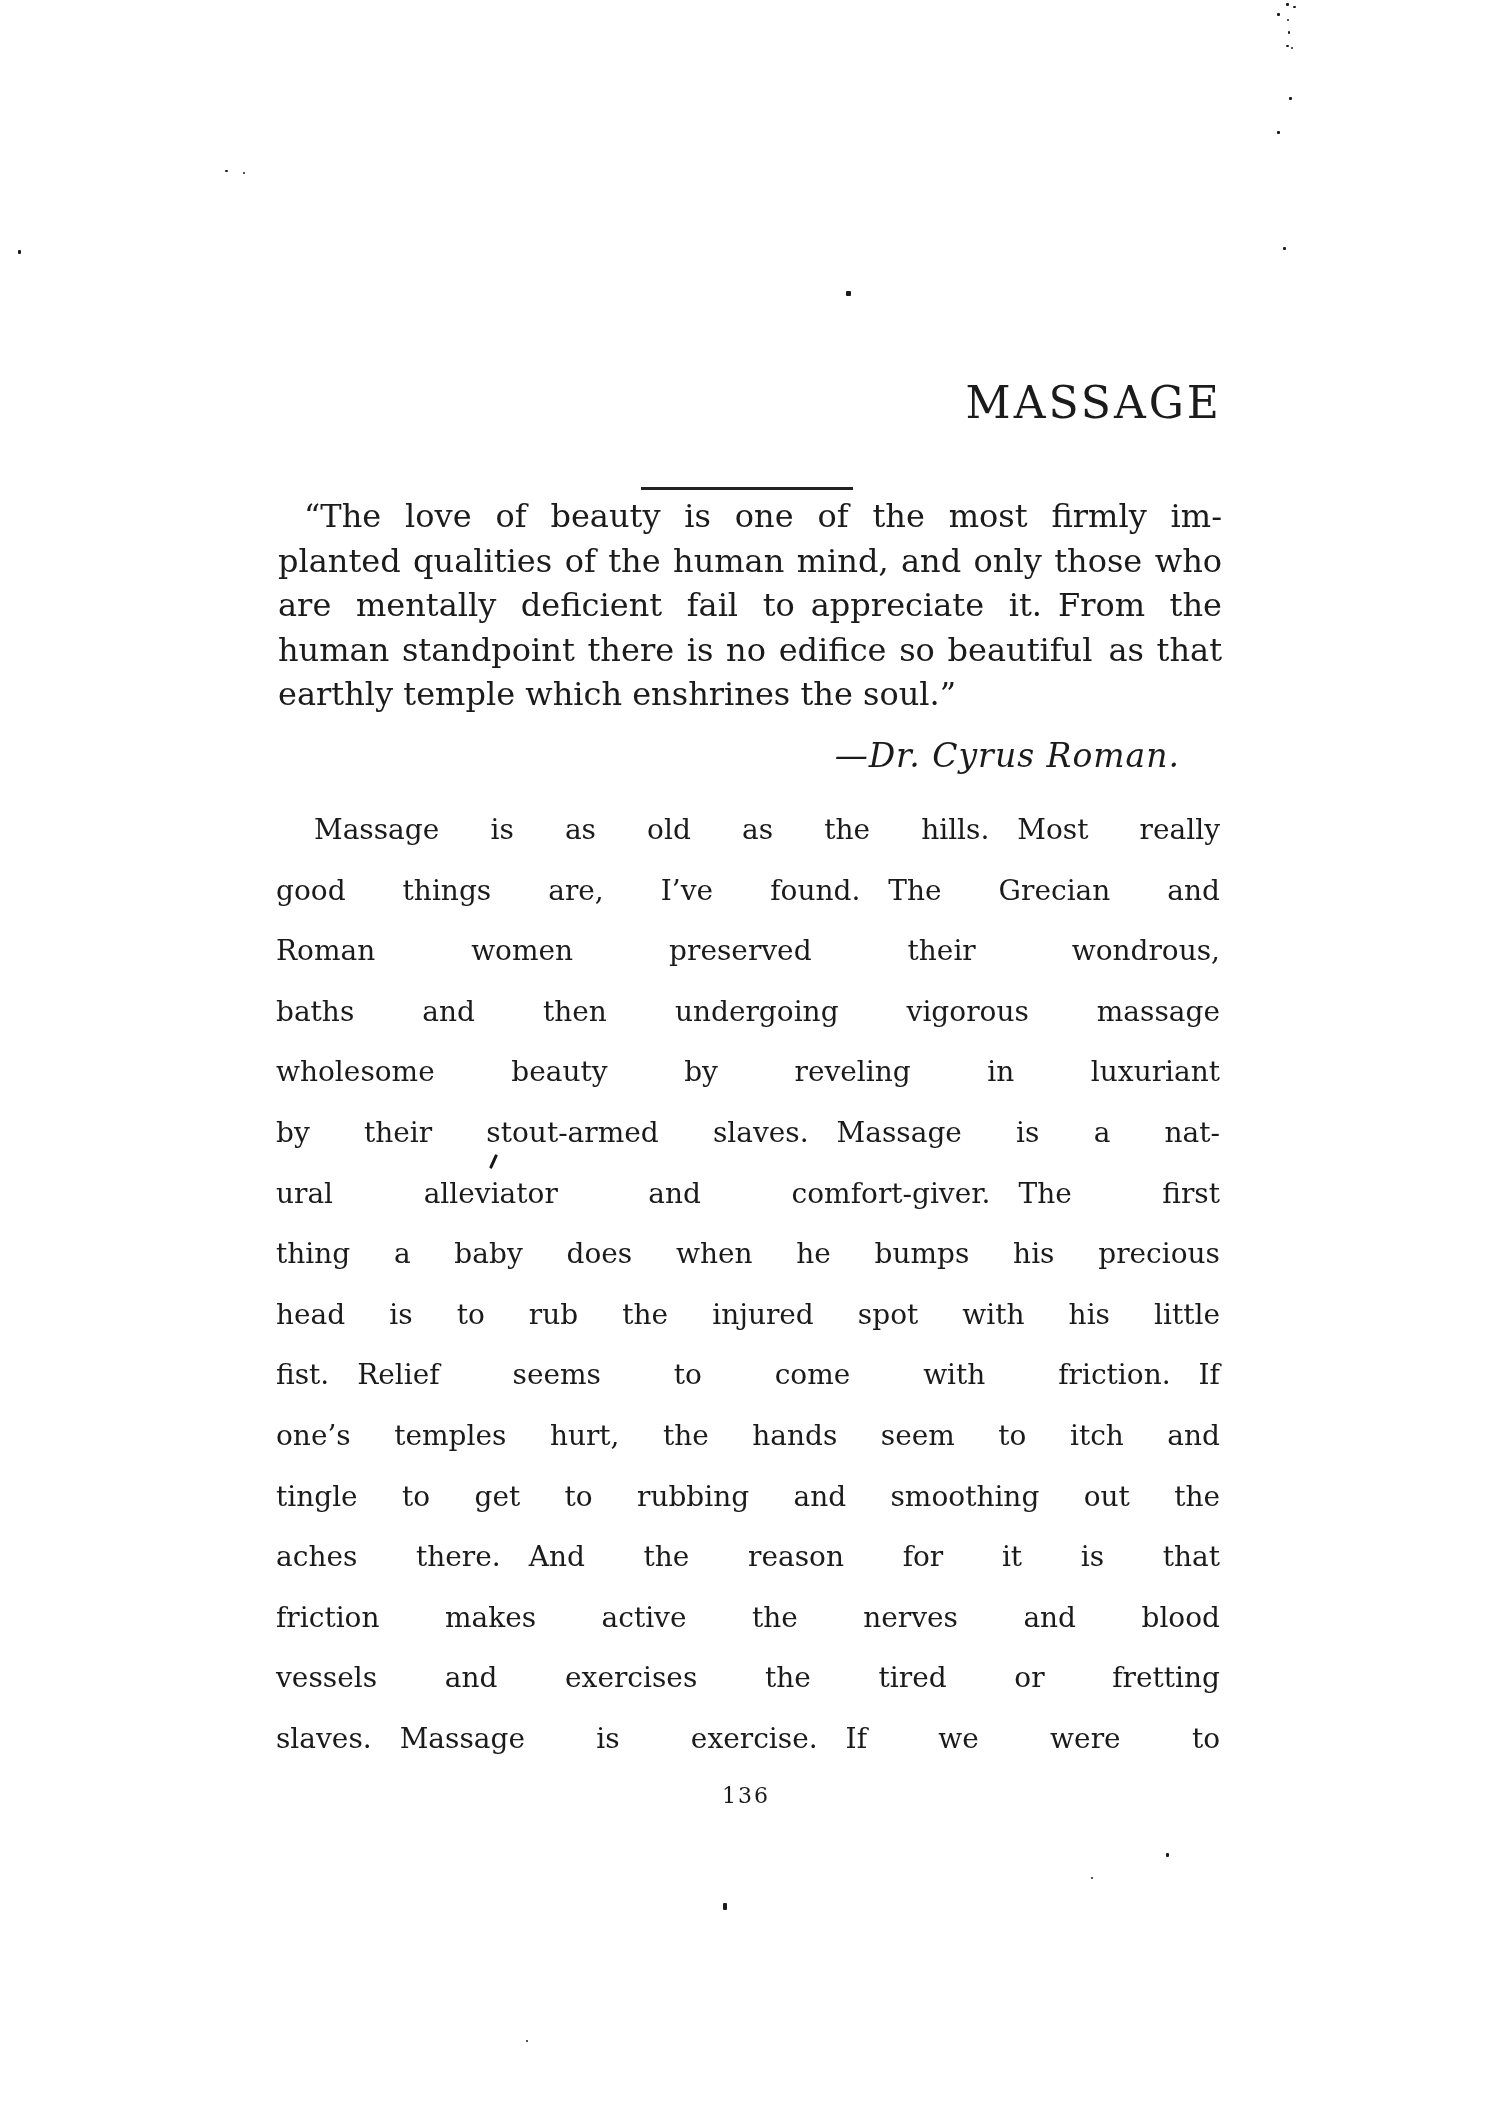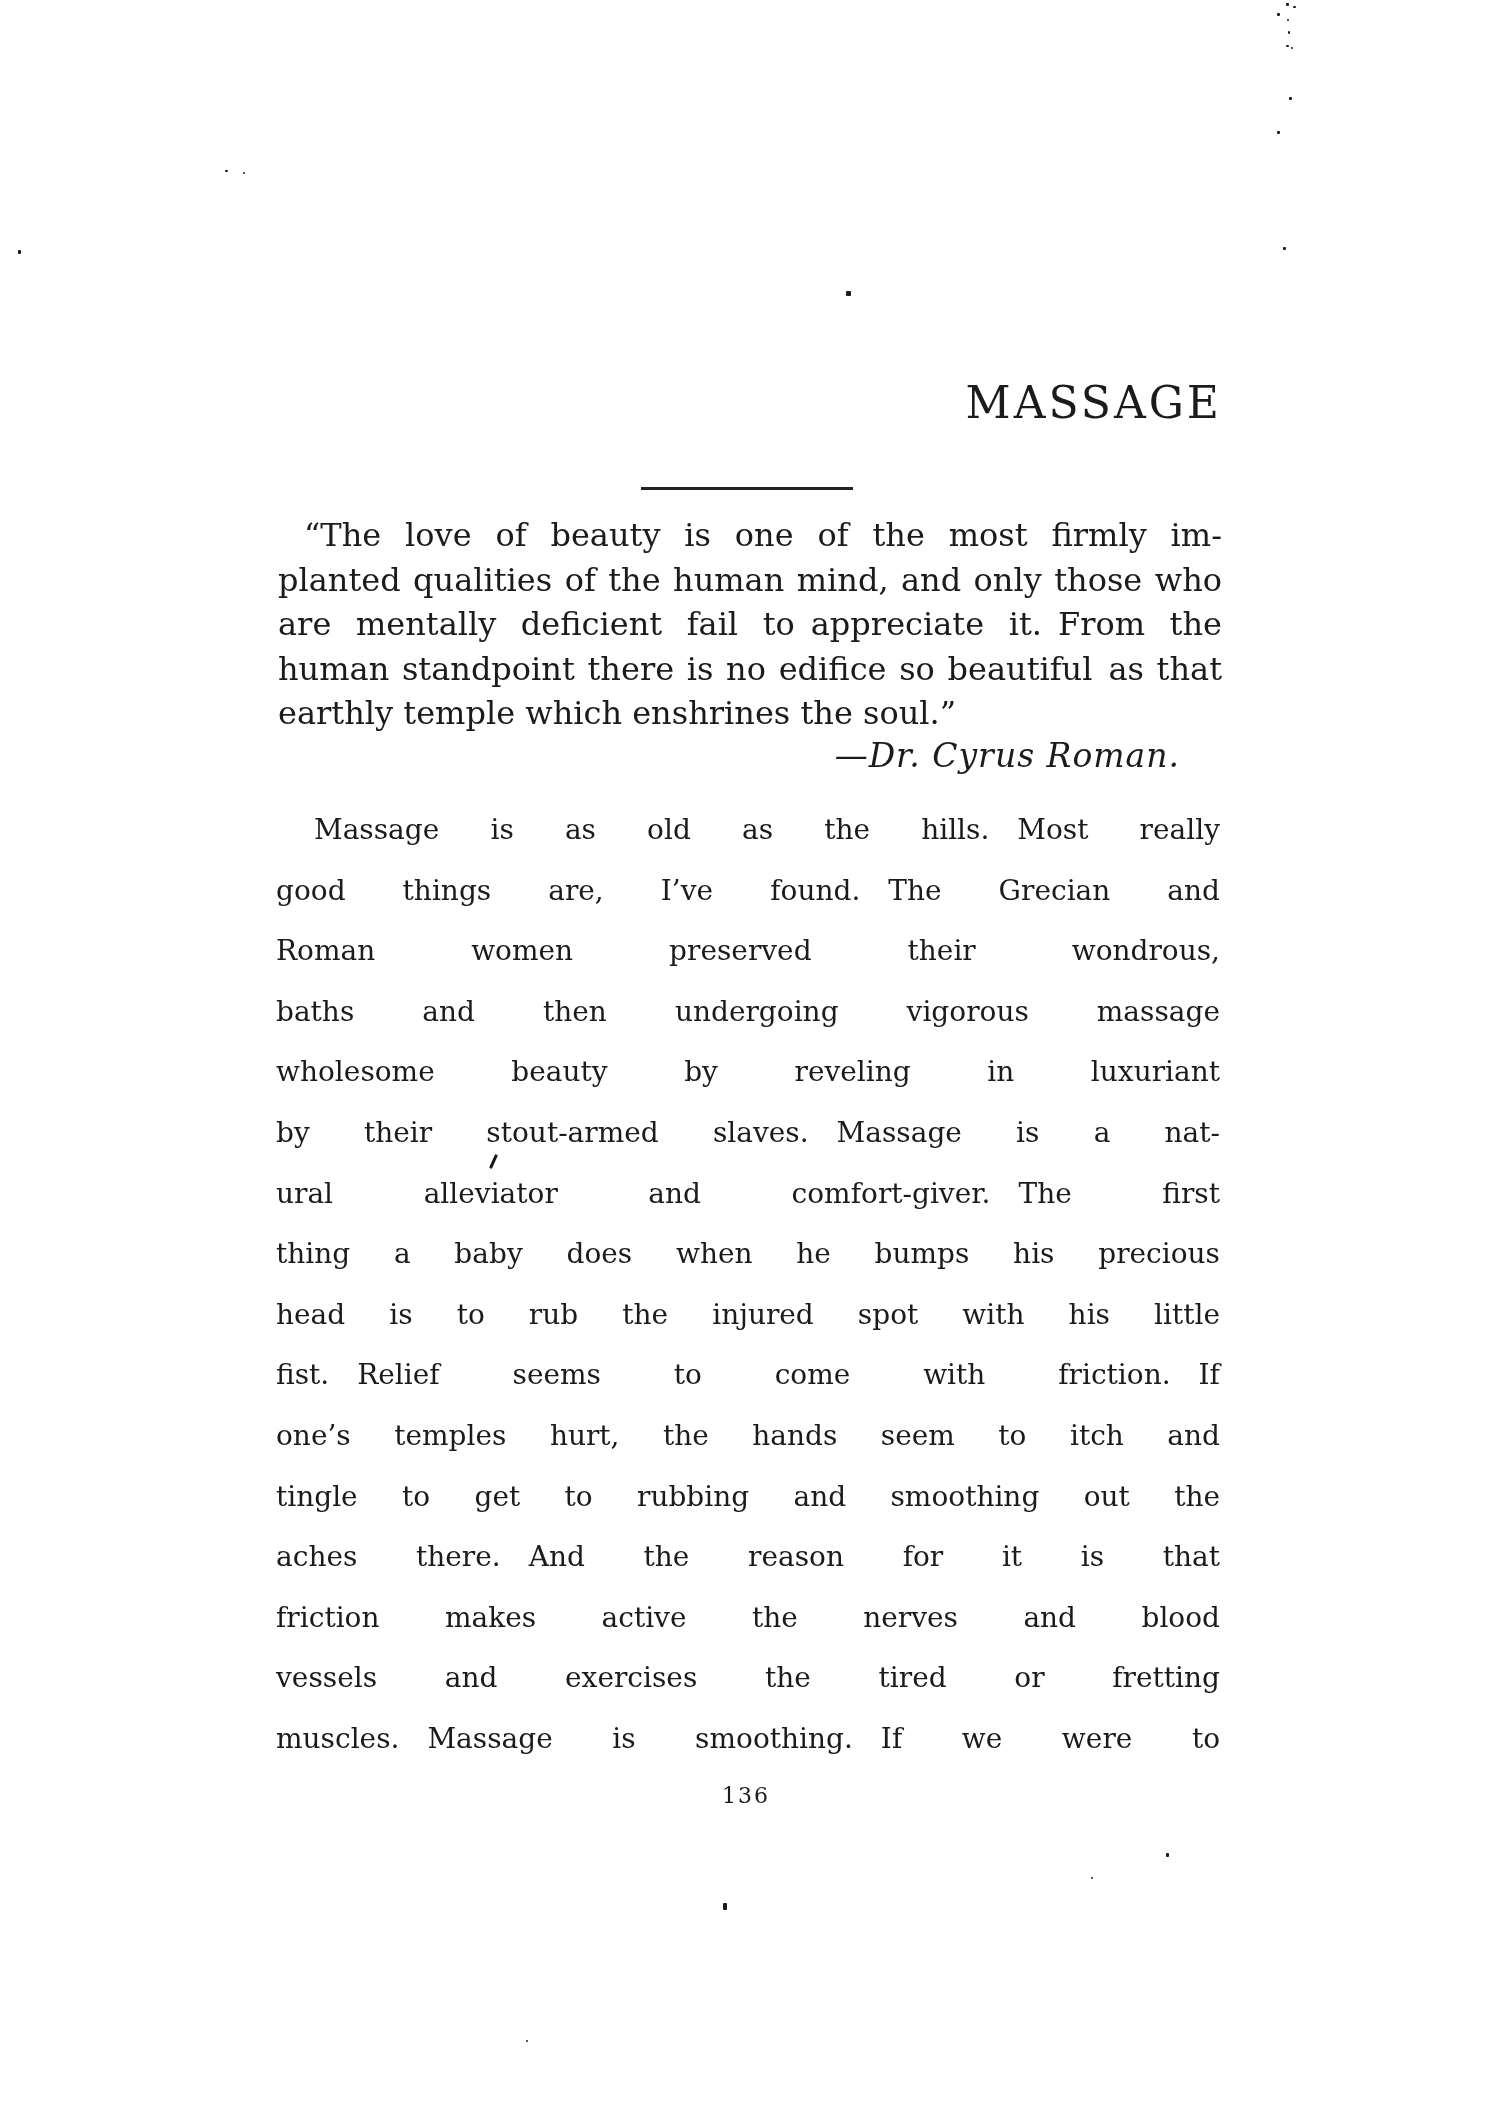--- a/index.html
+++ b/index.html
@@ -16,21 +16,21 @@
   .title{
     position:absolute;left:278px;top:377px;width:944px;
     text-align:right;font-size:44px;letter-spacing:3px;
     font-weight:400;white-space:nowrap;
   }
   .title-rule{
     position:absolute;left:641px;top:487px;width:212px;height:3px;
     background:#232323;
   }
   .epigraph{
-    position:absolute;left:278px;top:513px;width:944px;
+    position:absolute;left:278px;top:494px;width:944px;
     font-size:32px;line-height:44.5px;
   }
   .epigraph .tline:first-child{text-indent:26px;}
   .epigraph .tline:last-child{text-align-last:left;}
   .attribution{
     position:absolute;left:278px;top:736px;width:944px;
     text-align:right;padding-right:42px;box-sizing:border-box;
     font-style:italic;font-size:33px;letter-spacing:1px;
   }
   .body-text{
@@ -83,21 +83,21 @@
       <div class="tline">by their stout-armed slaves.  Massage is a nat-</div>
       <div class="tline">ural alleviator and comfort-giver.  The first</div>
       <div class="tline">thing a baby does when he bumps his precious</div>
       <div class="tline">head is to rub the injured spot with his little</div>
       <div class="tline">fist.  Relief seems to come with friction.  If</div>
       <div class="tline">one’s temples hurt, the hands seem to itch and</div>
       <div class="tline">tingle to get to rubbing and smoothing out the</div>
       <div class="tline">aches there.  And the reason for it is that</div>
       <div class="tline">friction makes active the nerves and blood</div>
       <div class="tline">vessels and exercises the tired or fretting</div>
-      <div class="tline">muscles.  Massage is smoothing.  If we were to</div>
+      <div class="tline">slaves.  Massage is exercise.  If we were to</div>
     </div>
 
   <div class="page-number">136</div>
 
   <div class="stray-accent"></div>
 
   <div>
       <div class="speck" style="left: 1286px; top: 3px; width: 3px; height: 3px;"></div>
       <div class="speck" style="left: 1293px; top: 6px; width: 3px; height: 2px;"></div>
       <div class="speck" style="left: 1277px; top: 13px; width: 3px; height: 3px;"></div>

